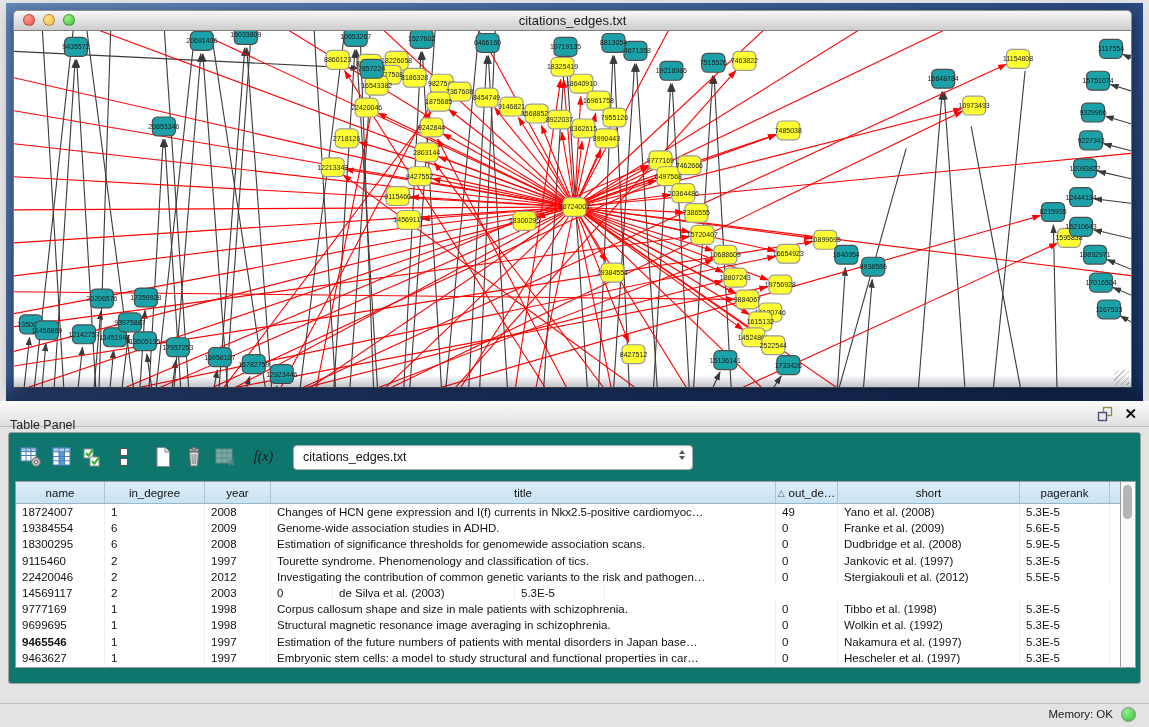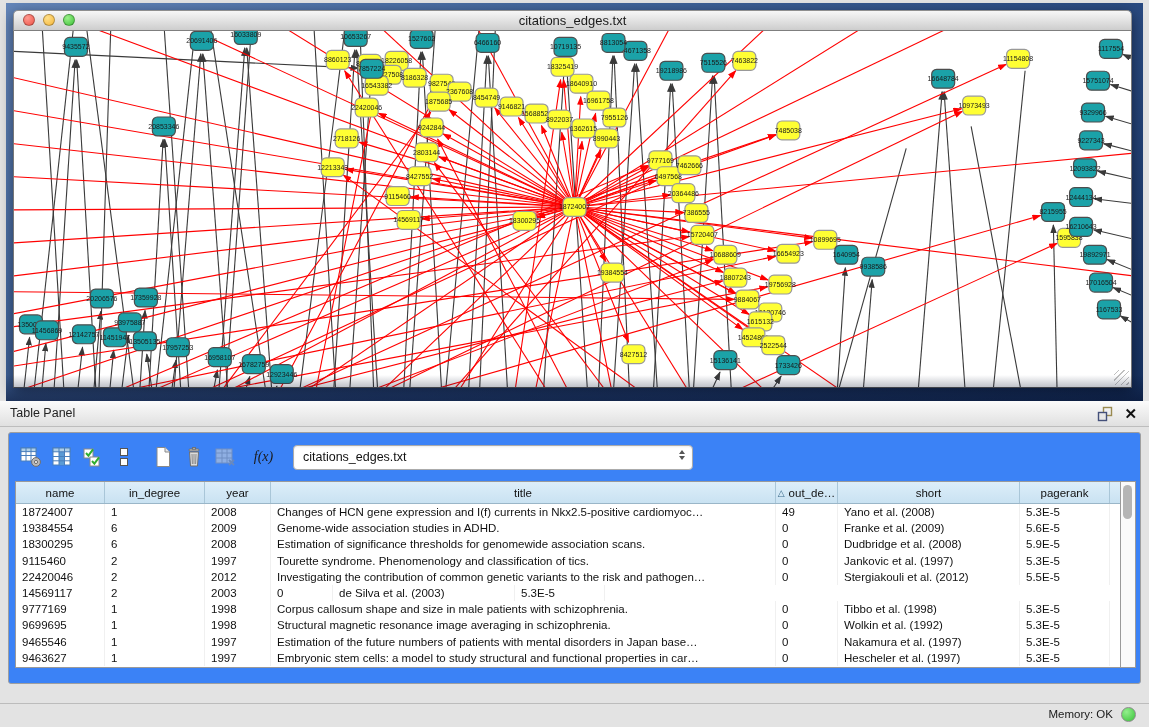--- a/index.html
+++ b/index.html
@@ -25,26 +25,26 @@
   .title{text-align:center;font-size:13px;color:#1a1a1a;line-height:19px}
   .canvas{position:absolute;left:0;right:0;top:21px;bottom:0;background:#fff;
     border-left:1px solid #777;border-right:1px solid #777;border-bottom:1px solid #555;box-sizing:border-box;overflow:hidden}
   .canvas svg{display:block;width:100%;height:100%}
   .grip{position:absolute;right:2px;bottom:2px;width:15px;height:15px;
     background:repeating-linear-gradient(135deg,transparent 0 3px,#b9b9b9 3px 4px);opacity:.9}
 
   
   .tp-header{position:absolute;left:0;top:401px;width:1149px;height:26px;
     background:linear-gradient(#fbfbfb,#e0e0e0);border-bottom:1px solid #bdbdbd;box-sizing:border-box}
-  .tp-title{position:absolute;left:10px;top:0;line-height:25px;font-size:12.5px;color:#222}
+  .tp-title{position:absolute;left:10px;top:12px;line-height:25px;font-size:12.5px;color:#222}
   .tp-float{position:absolute;right:36px;top:5px;width:16px;height:16px}
   .tp-close{position:absolute;right:12px;top:3px;font-size:15px;font-weight:bold;color:#111;line-height:20px}
 
   
-  .panel{position:absolute;left:8px;top:432px;width:1133px;height:252px;background:#3b82f6;
+  .panel{position:absolute;left:8px;top:432px;width:1133px;height:252px;background:#0f766e;
     border:1px solid #9f9f9f;border-radius:3px;box-sizing:border-box}
   .toolbar{position:absolute;left:8px;top:9px;height:30px;display:flex;align-items:center}
   .tool{width:27px;height:26px;display:flex;align-items:center;justify-content:center;margin-right:4px}
   .tool.gap{margin-right:12px}
   .fx{font-family:"Liberation Serif",serif;font-style:italic;font-size:14px;color:#1a1a1a}
   .combo{width:380px;height:23px;background:#fff;border:1px solid #ababab;border-radius:4px;
     margin-left:12px;display:flex;align-items:center;padding:0 9px;font-size:12.5px;color:#111;
     position:relative;box-shadow:inset 0 1px 2px rgba(0,0,0,.08)}
   .stepper{position:absolute;right:7px;top:4px;display:flex;flex-direction:column;align-items:center}
   .tri-up{width:0;height:0;border-left:3.5px solid transparent;border-right:3.5px solid transparent;
@@ -824,21 +824,21 @@
         <div class="tr">
           <div class="td" style="width: 89px;">9699695</div>
           <div class="td" style="width: 100px;">1</div>
           <div class="td" style="width: 66px;">1998</div>
           <div class="td" style="width: 505px;">Structural magnetic resonance image averaging in schizophrenia.</div>
           <div class="td" style="width: 62px;">0</div>
           <div class="td" style="width: 182px;">Wolkin et al. (1992)</div>
           <div class="td" style="width: 90px;">5.3E-5</div>
         </div>
         <div class="tr">
-          <div class="td" style="width: 89px;">9465546</div>
+          <div class="td" style="width: 89px; font-weight: bold;">9465546</div>
           <div class="td" style="width: 100px;">1</div>
           <div class="td" style="width: 66px;">1997</div>
           <div class="td" style="width: 505px;">Estimation of the future numbers of patients with mental disorders in Japan base…</div>
           <div class="td" style="width: 62px;">0</div>
           <div class="td" style="width: 182px;">Nakamura et al. (1997)</div>
           <div class="td" style="width: 90px;">5.3E-5</div>
         </div>
         <div class="tr">
           <div class="td" style="width: 89px;">9463627</div>
           <div class="td" style="width: 100px;">1</div>

